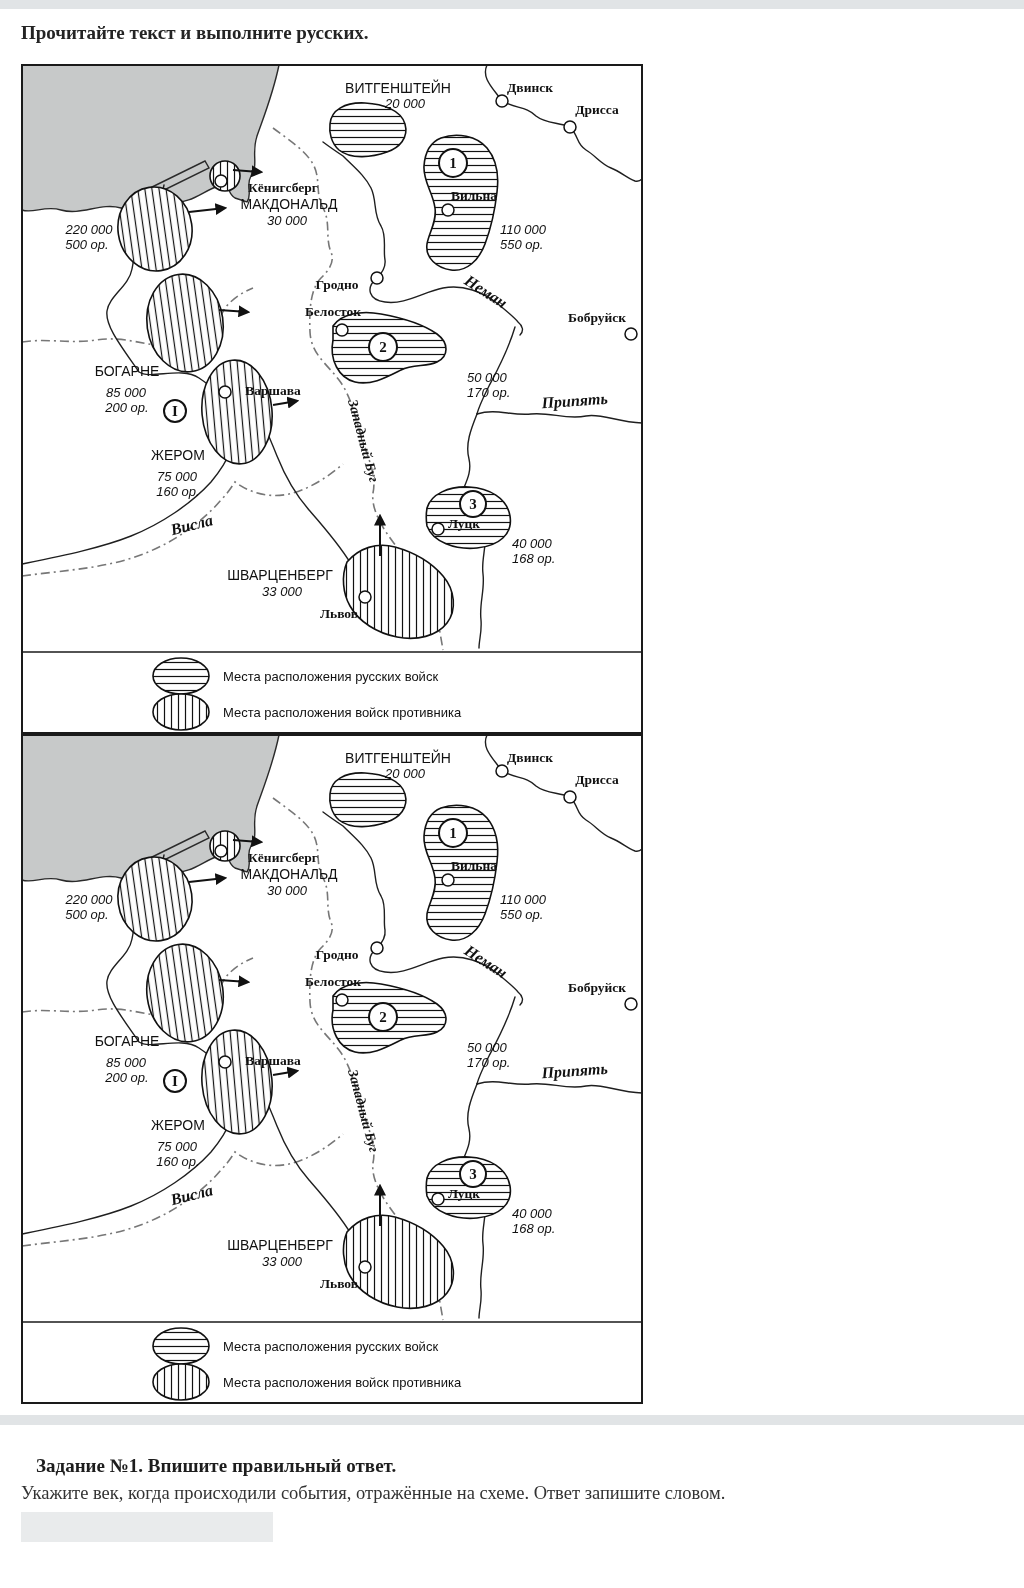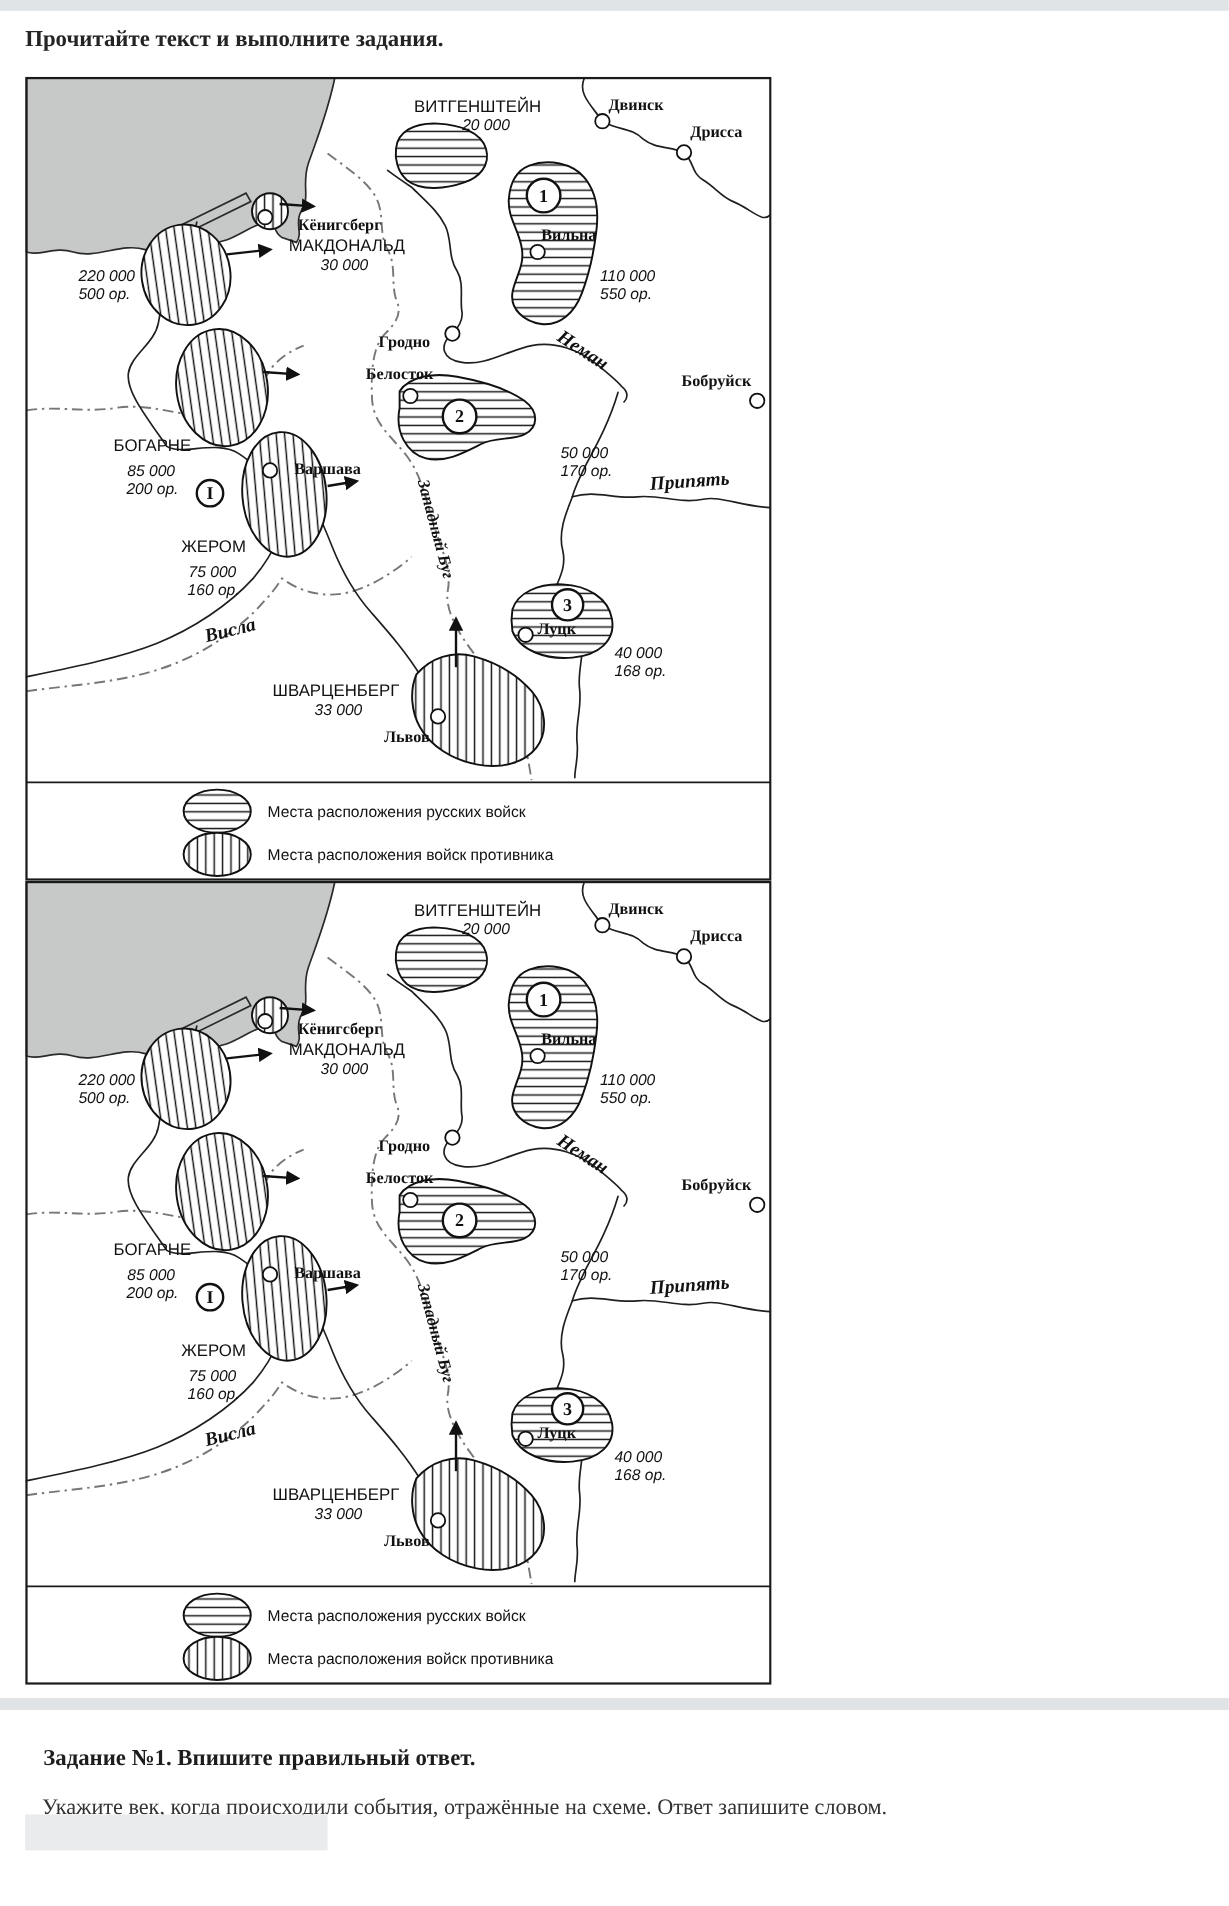--- a/index.html
+++ b/index.html
@@ -5,21 +5,21 @@
   html,body{margin:0;padding:0;}
   body{width:1024px;height:1588px;background:#fff;position:relative;
        font-family:"Liberation Serif",serif;color:#1d1d1d;}
   .top-strip{position:absolute;top:0;left:0;width:1024px;height:9px;background:#e1e4e6;}
   .intro{position:absolute;left:21px;top:22px;margin:0;font-size:19px;font-weight:bold;color:#242424;}
   .maps{position:absolute;left:21px;top:64px;width:622px;}
   figure{margin:0;padding:0;}
   svg.map{display:block;}
   .divider{position:absolute;left:0;top:1415px;width:1024px;height:10px;background:#e1e4e6;}
   .task-title{position:absolute;left:21px;top:1440px;margin:15px;font-size:19px;font-weight:bold;color:#1d1d1d;}
-  .question{position:absolute;left:21px;top:1483px;margin:14px;font-size:18.5px;color:#333;}
+  .question{position:absolute;left:21px;top:1483px;margin:0;font-size:18.5px;color:#333;}
   .answer{position:absolute;left:21px;top:1512px;width:252px;height:30px;background:#e9ebec;
           border:none;outline:none;box-sizing:border-box;padding:0 8px;
           font:16px "Liberation Serif",serif;color:#222;}
   
   .sea{fill:#c7c9c9;stroke:#2a2a2a;stroke-width:1.4;}
   .river{fill:none;stroke:#1f1f1f;stroke-width:1.4;stroke-linecap:round;}
   .bdd{fill:none;stroke:#777;stroke-width:1.6;stroke-dasharray:9 4 2 4;}
   .blob-r{fill:url(#hatchH);stroke:#111;stroke-width:1.6;}
   .blob-e{fill:url(#hatchV);stroke:#111;stroke-width:1.6;}
   .city{fill:#fff;stroke:#111;stroke-width:1.5;}
@@ -34,21 +34,21 @@
   .t-city{font:bold 13.5px "Liberation Serif",serif;text-anchor:middle;}
   .t-river{font:bold italic 16px "Liberation Serif",serif;text-anchor:middle;}
   .t-river-sm{font:bold italic 14px "Liberation Serif",serif;text-anchor:middle;}
   .t-badge{font:bold 15px "Liberation Serif",serif;text-anchor:middle;}
   .t-legend{font:13px "Liberation Sans",sans-serif;text-anchor:start;}
 </style>
 </head>
 <body>
 
 <div class="top-strip"></div>
-<h1 class="intro">Прочитайте текст и выполните задания.</h1>
+<h1 class="intro">Прочитайте текст и выполните русских.</h1>
 
 <div class="maps">
 <figure>
 <svg class="map" width="622" height="670" viewBox="0 0 622 670" xmlns="http://www.w3.org/2000/svg">
   <defs>
     <pattern id="hatchH" width="8" height="7" patternUnits="userSpaceOnUse">
       <rect width="8" height="7" fill="#fff"></rect>
             <path d="M0 3.5 H8" stroke="#111" stroke-width="1.2"></path>
     </pattern>
     <pattern id="hatchV" width="7" height="8" patternUnits="userSpaceOnUse">

